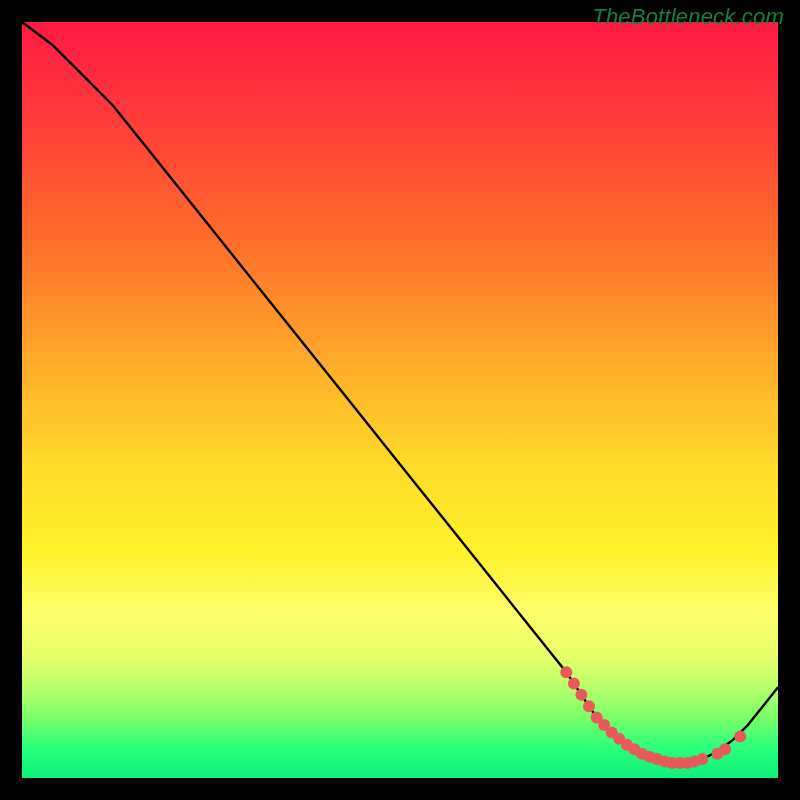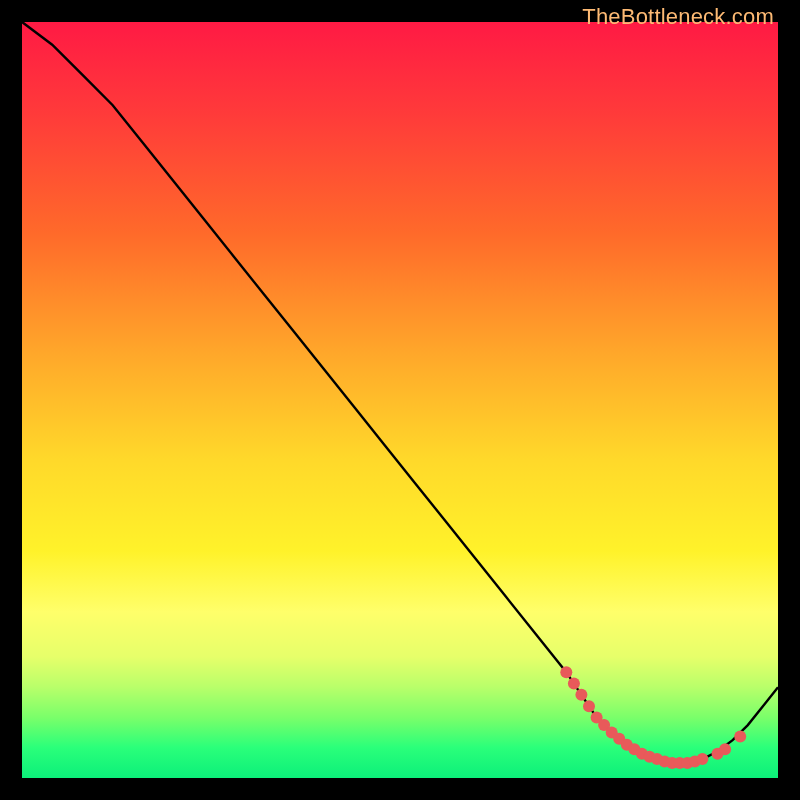--- a/index.html
+++ b/index.html
@@ -32,25 +32,26 @@
       #ffff6a 78%,
       #e6ff6a 84%,
       #b8ff6a 88%,
       #7aff6a 92%,
       #2aff7a 96%,
       #0cf07a 100%);
   }
   .watermark {
     position: absolute;
     top: 4px;
-    right: 26px;
-    color: #fdba74;
+    right: 16px;
+    color: #15803d;
     font-size: 22px;
     font-weight: 500;
     letter-spacing: 0.2px;
+    font-style: italic;
   }
   svg.curve {
     position: absolute;
     left: 0;
     top: 0;
     width: 756px;
     height: 756px;
     overflow: visible;
   }
 </style>

